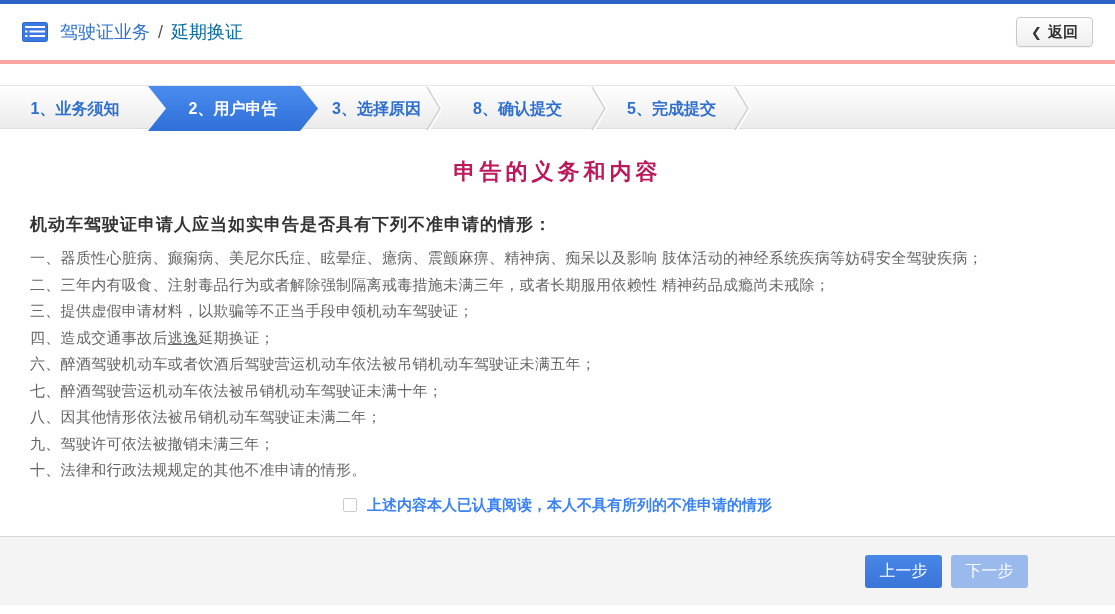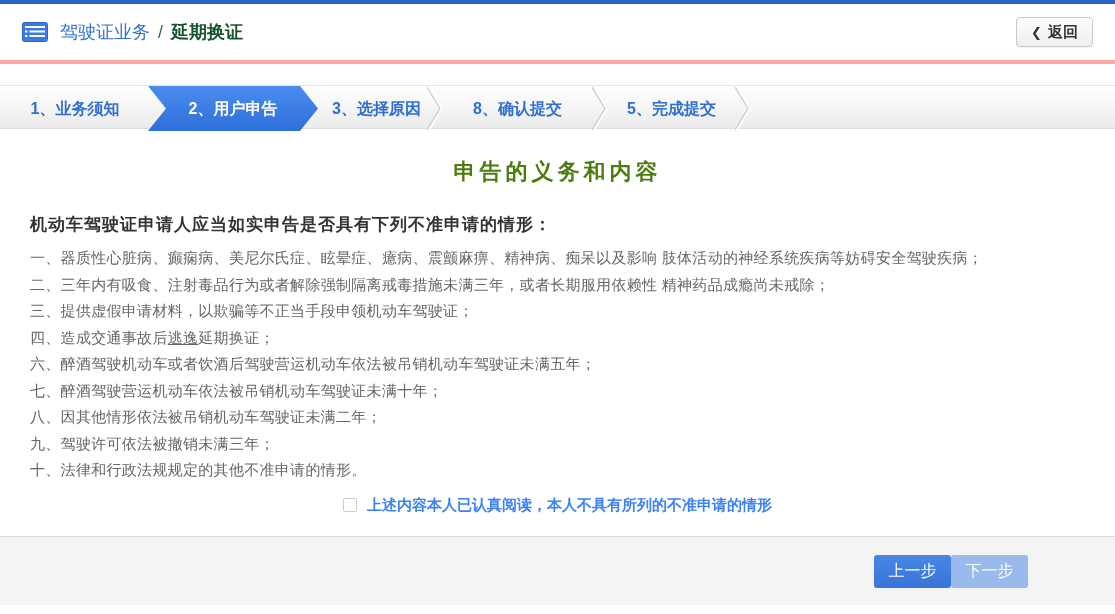--- a/index.html
+++ b/index.html
@@ -10,21 +10,21 @@
   
   .topbar { height:4px; background:#2c61c5; }
 
   
   .header { height:60px; display:flex; align-items:center; justify-content:space-between;
     padding:0 22px; border-bottom:4px solid #fca5a5; background:#fff; }
   .header-left { display:flex; align-items:center; gap:8px; }
   .doc-icon { display:inline-flex; margin-right:4px; }
   .title-primary { color:#3273d0; font-size:18px; }
   .title-sep { color:#555; font-size:18px; }
-  .title-secondary { color:#14532d; font-size:18px;font-weight:bold; }
+  .title-secondary { color:#0369a1; font-size:18px; }
   .back-btn { display:inline-flex; align-items:center; gap:6px; height:30px; padding:0 14px;
     border:1px solid #c9c9c9; border-radius:4px; background:linear-gradient(#fdfdfd,#efefef);
     color:#333; font-size:15px; font-weight:bold; cursor:pointer;
     font-family:"Liberation Sans","DejaVu Sans",sans-serif; box-shadow:0 1px 1px rgba(0,0,0,.05); }
   .back-icon { font-size:13px; font-weight:bold; color:#333; }
 
   
   .wizard { position:relative; margin-top:21px; height:44px;
     background:linear-gradient(180deg,#ffffff 0%,#ebebeb 100%);
     border-top:1px solid #e6e6e6; border-bottom:1px solid #dedede; }
@@ -36,35 +36,35 @@
     clip-path:polygon(0 0, calc(100% - 18px) 0, 100% 50%, calc(100% - 18px) 100%, 0 100%, 18px 50%); }
   .step.s3 { left:318px; width:117px; }
   .step.s4 { left:435px; width:165px; }
   .step.s5 { left:600px; width:143px; }
   .sep { position:absolute; top:0; }
   .sep.p1 { left:424px; } .sep.p2 { left:589px; } .sep.p3 { left:732px; }
 
   
   .main { padding-top:28px; }
   .content-title { text-align:center; font-size:22px; letter-spacing:4px; font-weight:bold;
-    color:#4d7c0f; margin-bottom:26px; }
+    color:#be185d; margin-bottom:26px; }
   .intro { margin:0 30px 9px 30px; font-size:17px; font-weight:bold; color:#333;
     letter-spacing:1px; }
   .items { margin:0 30px; }
   .item { font-size:15px; color:#666; line-height:26.5px; letter-spacing:0.3px; }
   .item .u { text-decoration:underline;font-family:Liberation Serif, serif; }
   .agree-row { margin-top:12px; display:flex; align-items:center; justify-content:center; }
   .checkbox { width:14px; height:14px; border:1px solid #ccc; border-radius:2px;
     background:#fff; margin-right:10px; cursor:pointer; flex:0 0 auto; }
   .agree-label { font-size:15px; color:#3b82f6; cursor:pointer;font-weight:bold; }
 
   
   .footer { position:absolute; left:0; top:536px; width:1115px; height:69px;
     background:#f4f4f4; border-top:1px solid #d9d9d9;
-    display:flex; align-items:center; justify-content:flex-end; padding-right:87px; }
+    display:flex; align-items:center; justify-content:flex-end; gap:9px; padding-right:87px; }
   .btn { width:77px; height:33px; border:none; border-radius:3px; color:#fff; font-size:16px;
     cursor:pointer; font-family:"Liberation Sans","DejaVu Sans",sans-serif; }
   .btn.prev { background:linear-gradient(180deg,#4787e6,#3a74d8); }
   .btn.next { background:#9ab9ed; }
 </style>
 </head>
 <body>
 
 <div class="page">
   <div class="topbar"></div>

